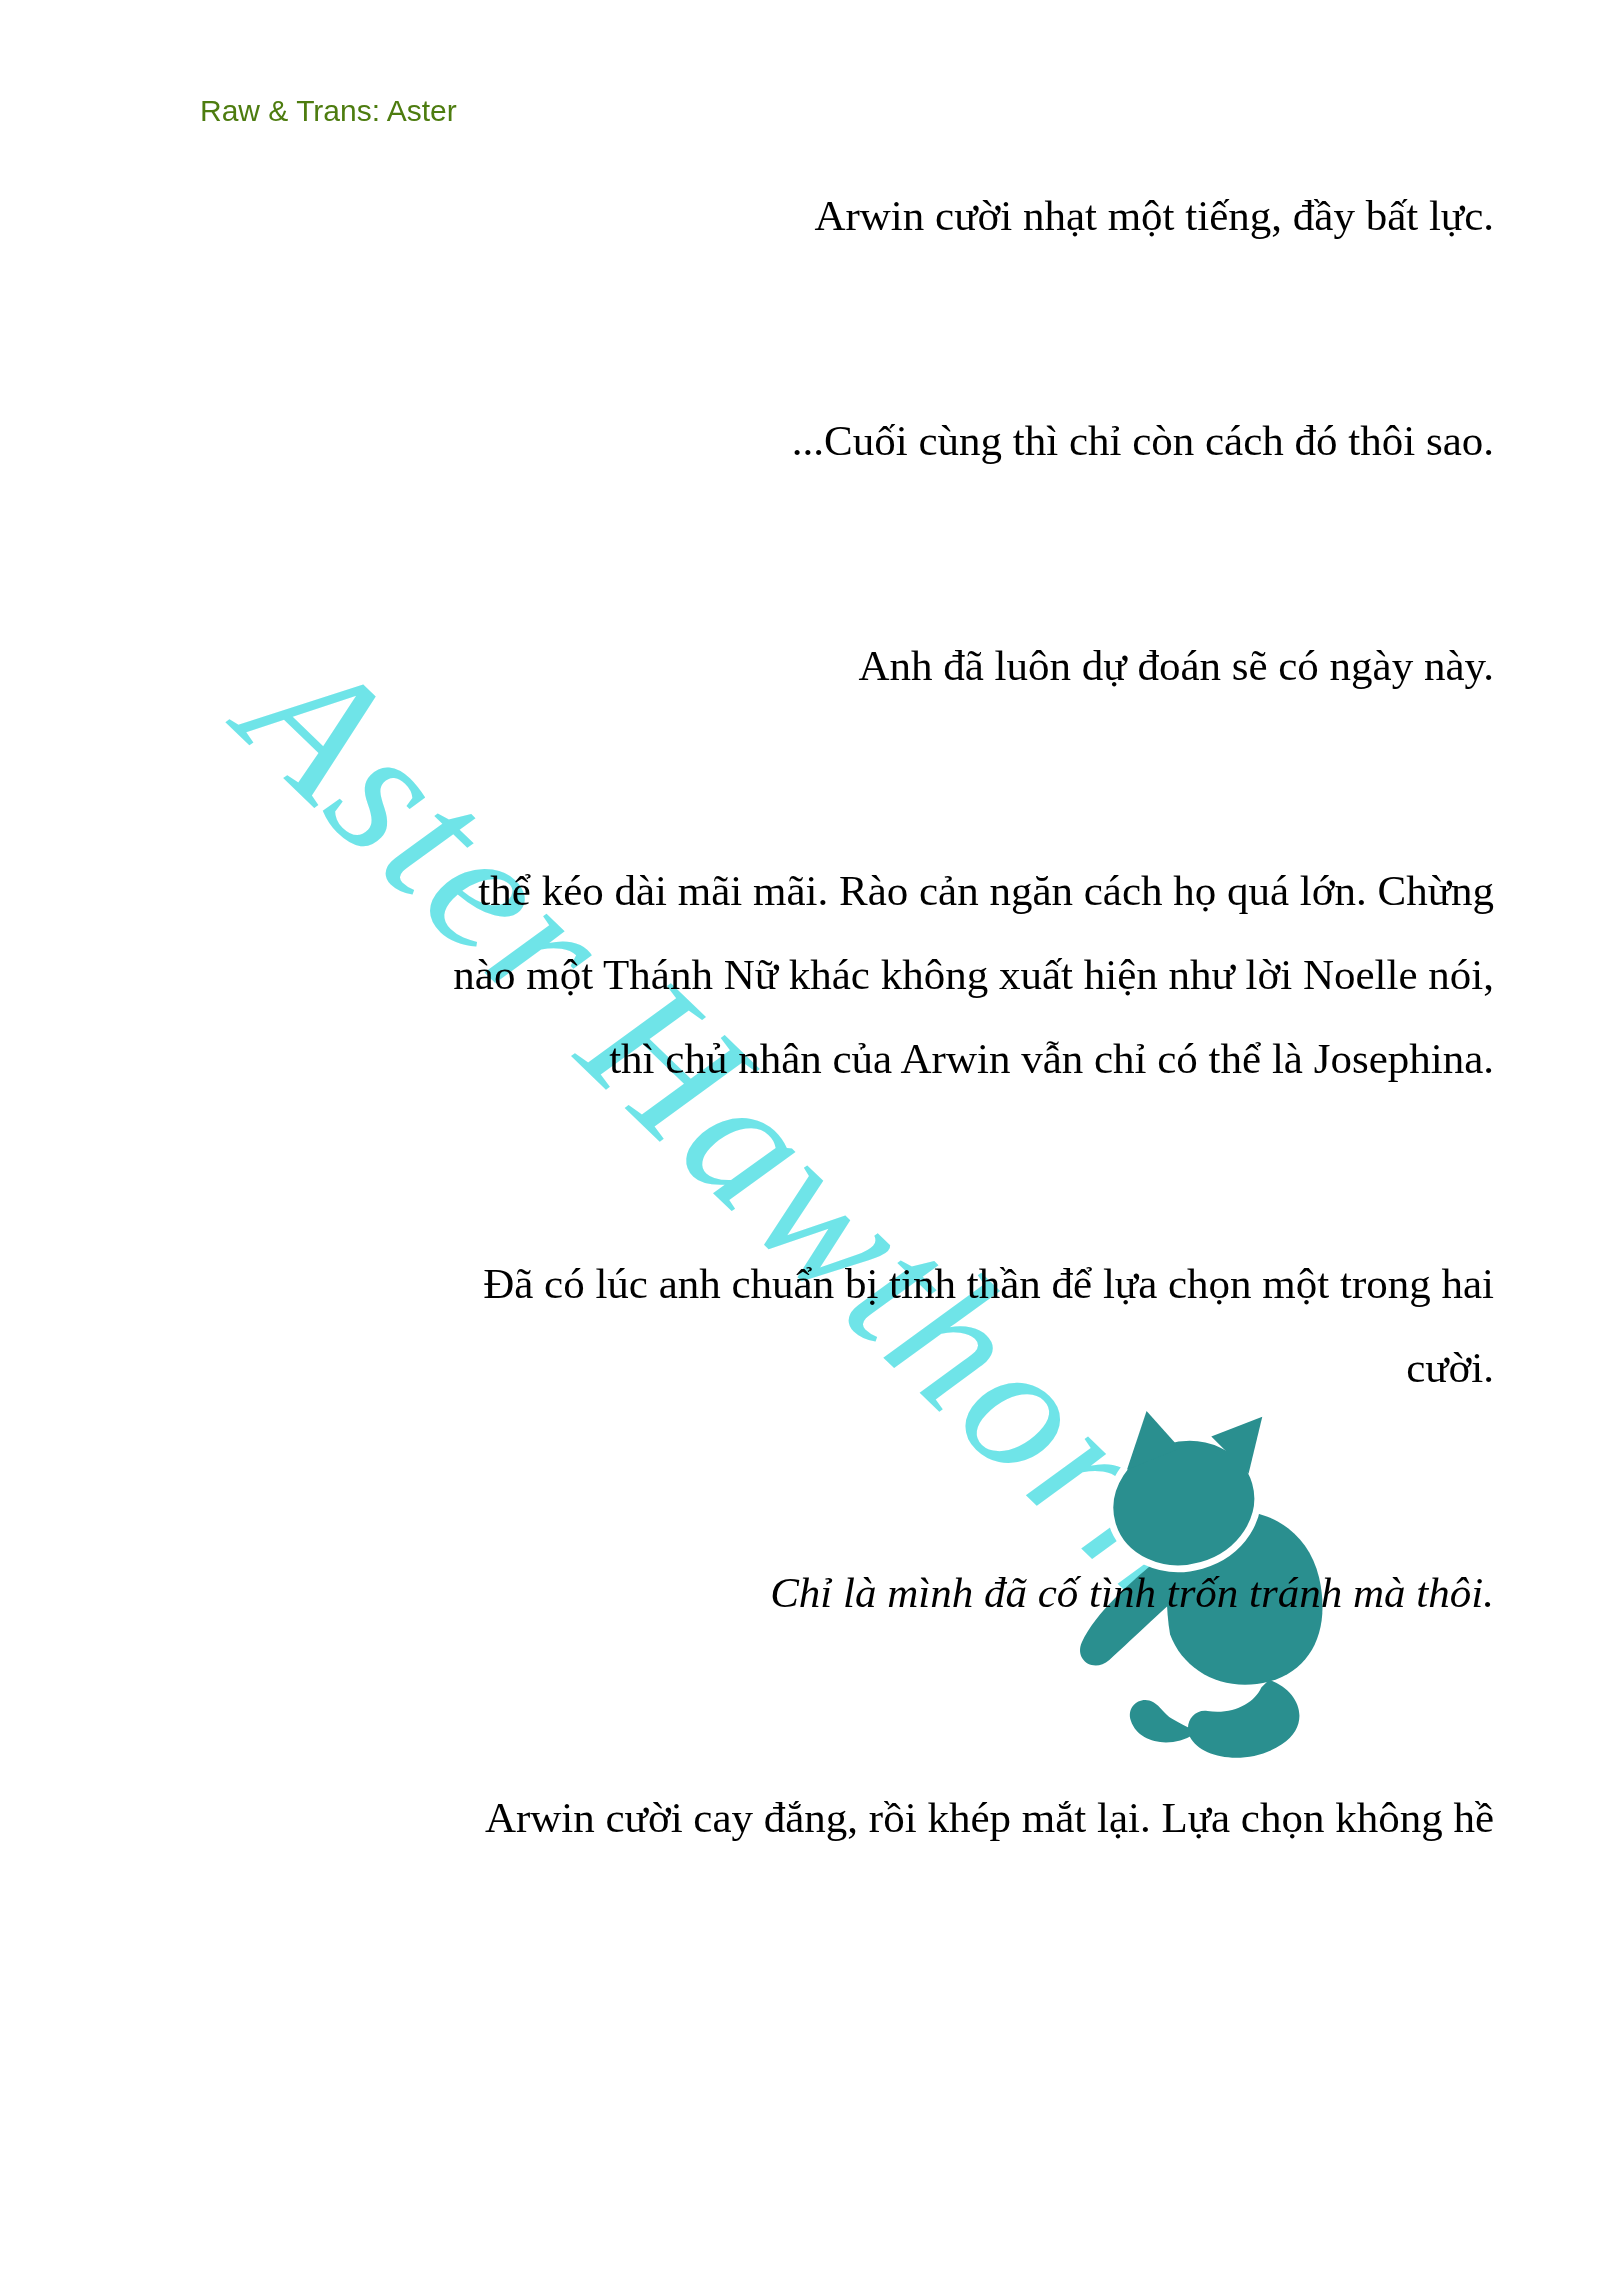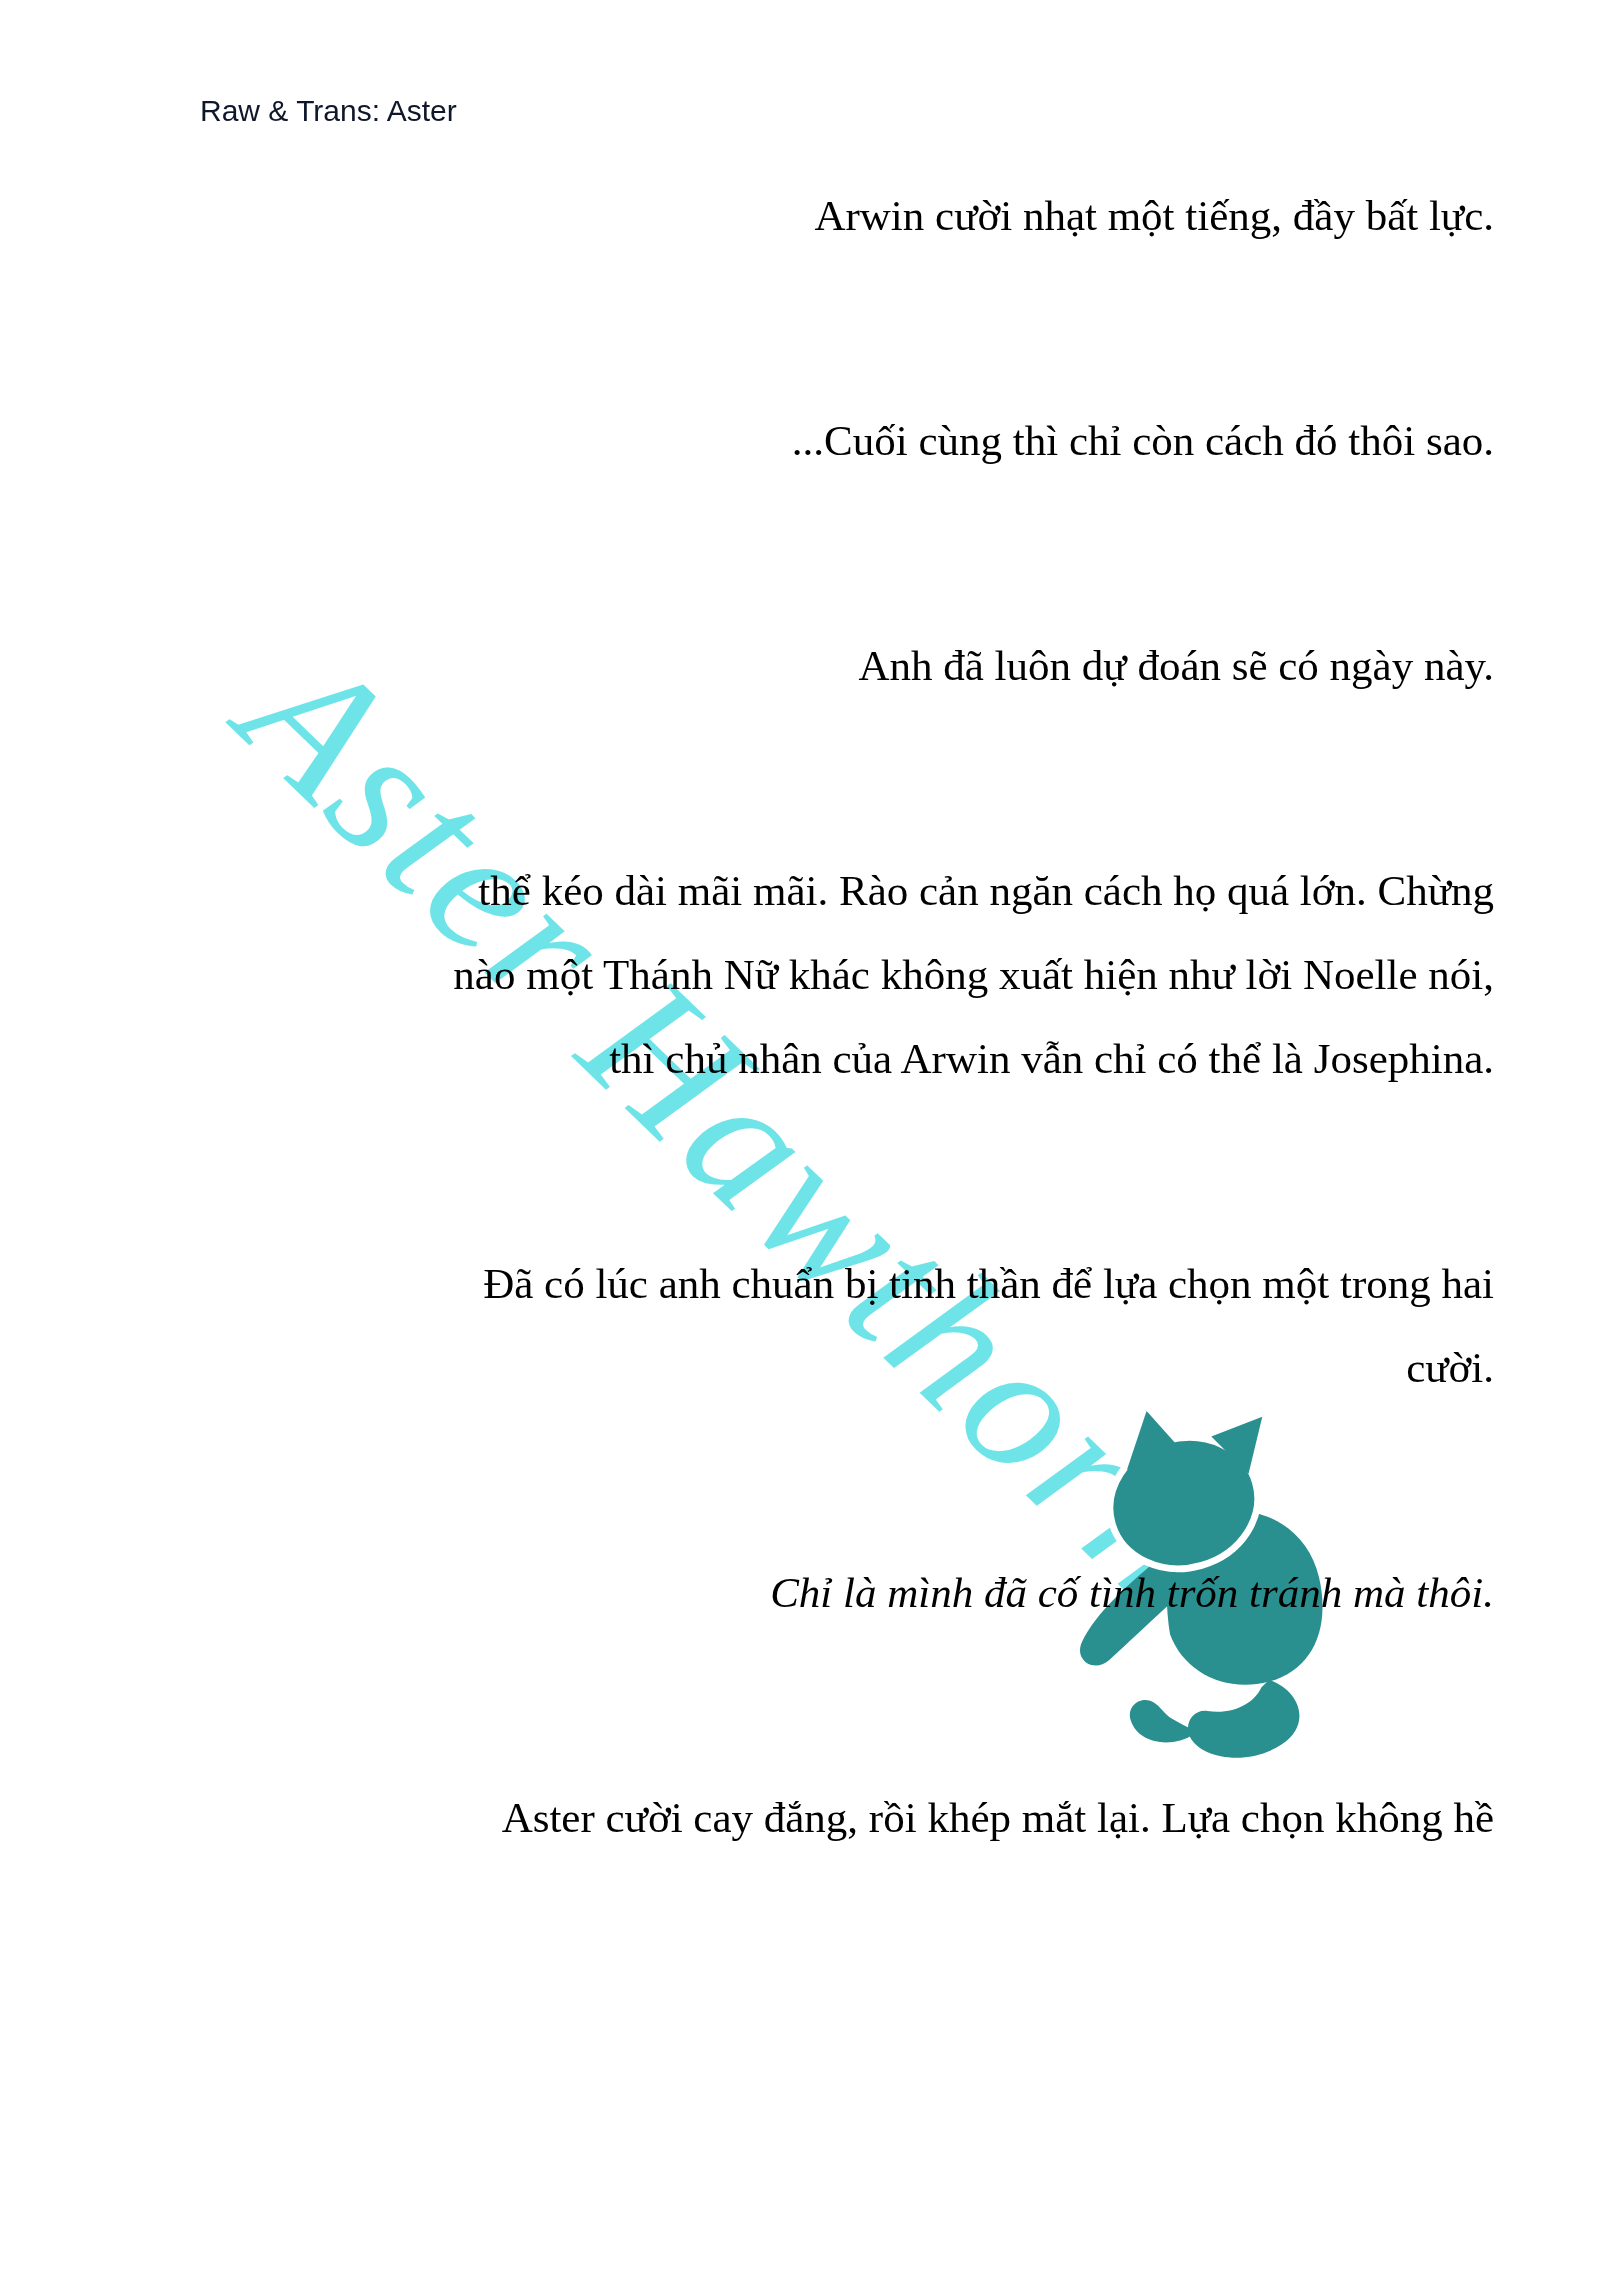--- a/index.html
+++ b/index.html
@@ -43,21 +43,21 @@
   .content {
     position: relative;
     z-index: 1;
     padding: 93px 127px 0 165px;
   }
 
   .doc-header {
     font-family: "Liberation Sans", sans-serif;
     font-size: 30px;
     line-height: 36px;
-    color: #0f172a;
+    color: #4d7c0f;
     margin: 0 0 0 35px;
   }
 
   .para {
     font-family: "Liberation Serif", serif;
     font-size: 43px;
     line-height: 84px;
     color: #000000;
     margin: 0 0 141px 0;
   }
@@ -114,17 +114,17 @@
   <div class="para">
     <span class="line">Đã có lúc anh chuẩn bị tinh thần để lựa chọn một trong hai</span>
     <span class="line">cười.</span>
   </div>
 
   <div class="para italic">
     <span class="line">Chỉ là mình đã cố tình trốn tránh mà thôi.</span>
   </div>
 
   <div class="para">
-    <span class="line">Aster cười cay đắng, rồi khép mắt lại. Lựa chọn không hề</span>
+    <span class="line">Arwin cười cay đắng, rồi khép mắt lại. Lựa chọn không hề</span>
   </div>
 
 </div>
 
 
 </body></html>

